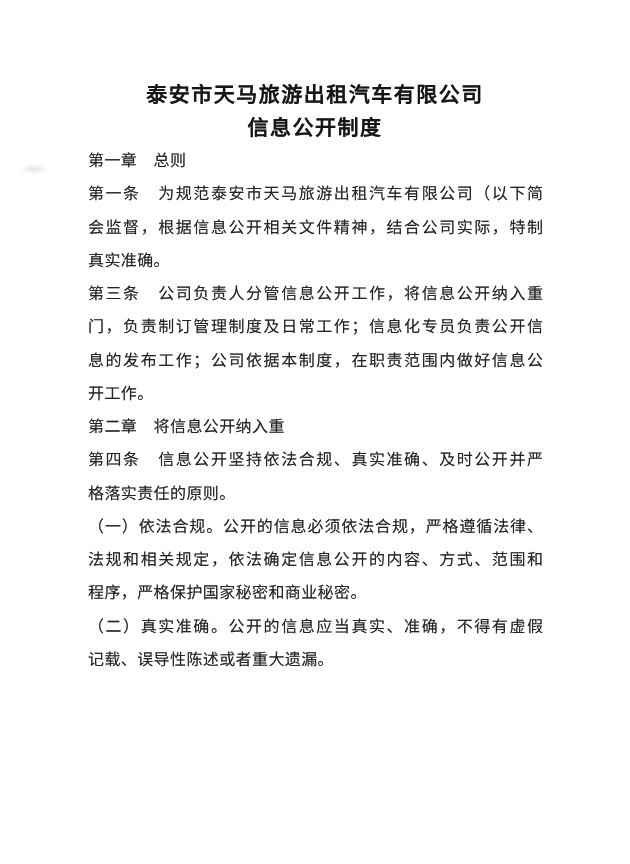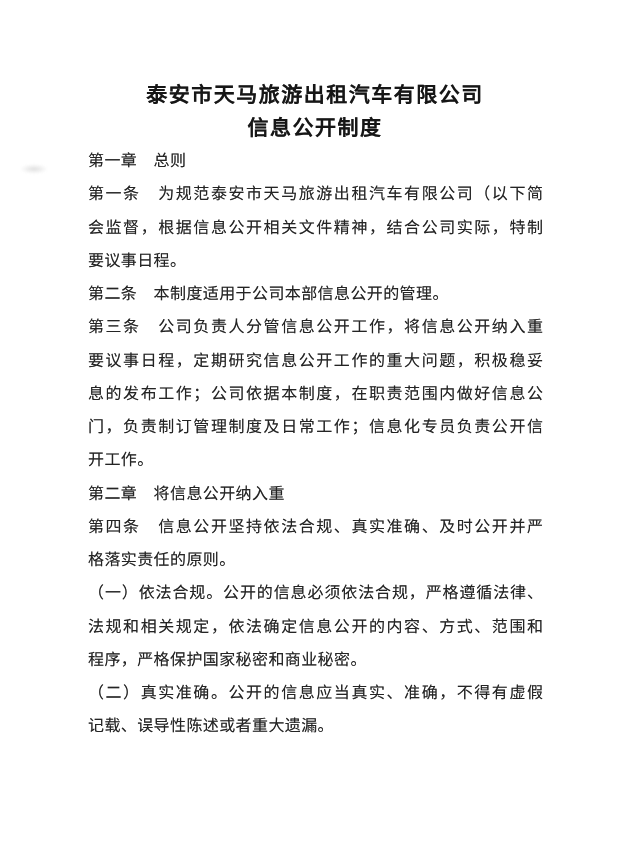--- a/index.html
+++ b/index.html
@@ -73,26 +73,24 @@
 
   <div class="title-block">
     <div class="title-line">泰安市天马旅游出租汽车有限公司</div>
     <div class="title-line">信息公开制度</div>
   </div>
 
   <div class="body-block" id="body-lines">
       <div class="text-line">第一章　总则</div>
       <div class="text-line just">第一条　为规范泰安市天马旅游出租汽车有限公司（以下简</div>
       <div class="text-line just">会监督，根据信息公开相关文件精神，结合公司实际，特制</div>
-      <div class="text-line">要议事日程。</div>
-      <div class="text-line">第二条　本制度适用于公司本部信息公开的管理。</div>
+      <div class="text-line">真实准确。</div>
       <div class="text-line just">第三条　公司负责人分管信息公开工作，将信息公开纳入重</div>
-      <div class="text-line just">要议事日程，定期研究信息公开工作的重大问题，积极稳妥</div>
+      <div class="text-line just">门，负责制订管理制度及日常工作；信息化专员负责公开信</div>
       <div class="text-line just">息的发布工作；公司依据本制度，在职责范围内做好信息公</div>
-      <div class="text-line just">门，负责制订管理制度及日常工作；信息化专员负责公开信</div>
       <div class="text-line">开工作。</div>
       <div class="text-line">第二章　将信息公开纳入重</div>
       <div class="text-line just">第四条　信息公开坚持依法合规、真实准确、及时公开并严</div>
       <div class="text-line">格落实责任的原则。</div>
       <div class="text-line just">（一）依法合规。公开的信息必须依法合规，严格遵循法律、</div>
       <div class="text-line just">法规和相关规定，依法确定信息公开的内容、方式、范围和</div>
       <div class="text-line">程序，严格保护国家秘密和商业秘密。</div>
       <div class="text-line just">（二）真实准确。公开的信息应当真实、准确，不得有虚假</div>
       <div class="text-line">记载、误导性陈述或者重大遗漏。</div>
     </div>

